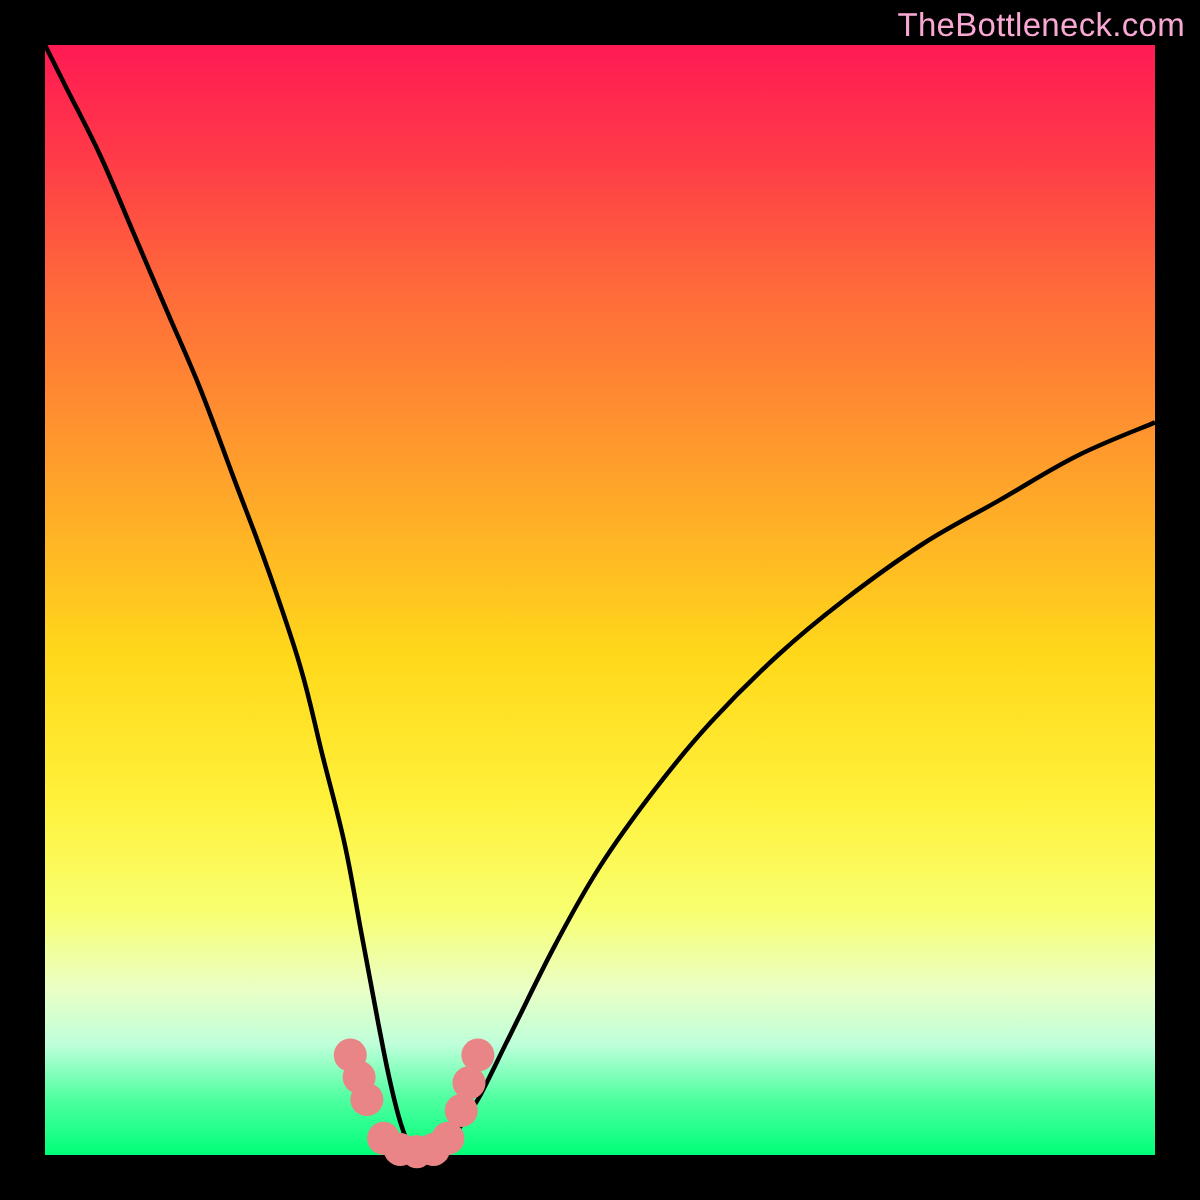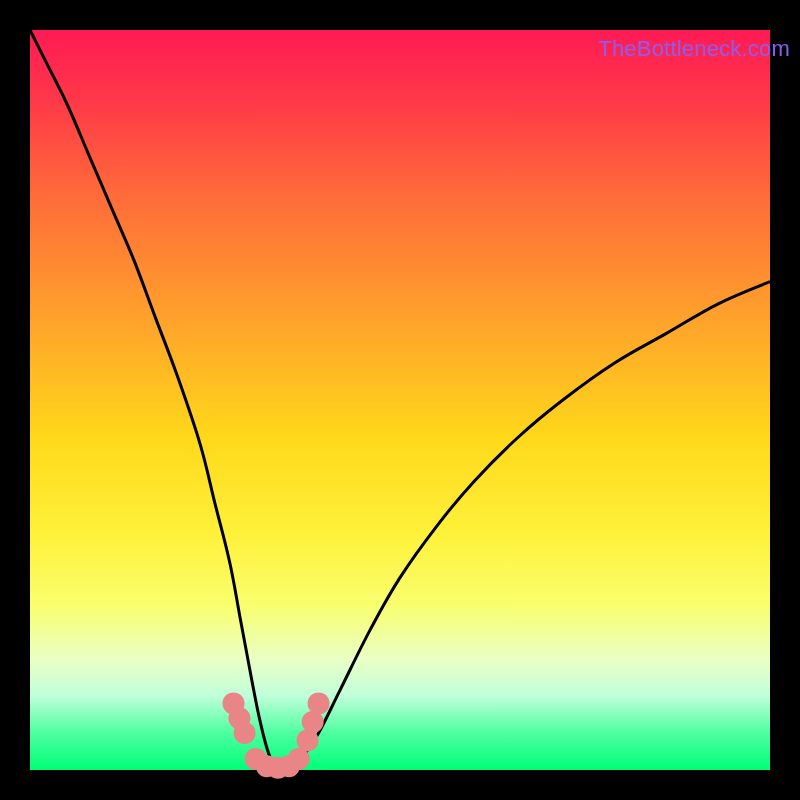--- a/index.html
+++ b/index.html
@@ -45,23 +45,22 @@
     width: 740px;
     height: 740px;
     overflow: visible;
   }
   .watermark {
     position: absolute;
     top: 4px;
     right: 10px;
     font-family: Arial, Helvetica, sans-serif;
     font-size: 22px;
-    color: #8b5cf6;
+    color: #f9a8d4;
     letter-spacing: 0.2px;
-    margin-top: 32px;
   }
 </style>
 </head>
 <body>
 
 <div class="frame">
   <div class="plot-area">
     <svg class="curve" viewBox="0 0 740 740" preserveAspectRatio="none">
       <path id="curve-path" fill="none" stroke="#000000" stroke-width="3" d="M 0 0 C 2.664 5.328000000000004 8.14 16.280000000000022 14.8 29.600000000000023 C 21.46 42.92000000000002 29.008 56.684 37 74 C 44.992000000000004 91.316 51.208 107.15200000000007 59.2 125.80000000000007 C 67.19200000000001 144.44800000000006 73.408 158.95200000000003 81.4 177.60000000000002 C 89.39200000000001 196.24800000000002 95.608 209.42000000000004 103.60000000000001 229.40000000000003 C 111.59200000000001 249.38000000000002 117.808 267.288 125.80000000000001 288.6 C 133.792 309.91200000000003 140.008 325.15599999999995 148 347.79999999999995 C 155.992 370.44399999999996 163.54000000000002 391.756 170.20000000000002 414.4 C 176.86 437.044 179.672 452.288 185 473.6 C 190.328 494.91200000000003 195.138 511.48799999999994 199.8 532.8 C 204.46200000000002 554.112 206.90399999999997 570.688 210.89999999999998 592 C 214.896 613.312 218.67 633.884 222 651.2 C 225.33 668.5160000000001 226.736 676.2120000000001 229.4 688.2 C 232.06400000000002 700.188 234.136 709.1419999999999 236.8 717.8 C 239.46400000000003 726.458 241.536 732.304 244.20000000000002 736.3 C 246.86400000000003 740.2959999999999 248.27000000000004 740 251.60000000000002 740 C 254.93 740 258.704 738.9639999999999 262.7 736.3 C 266.69599999999997 733.636 269.13800000000003 731.1940000000001 273.8 725.2 C 278.462 719.206 281.94 714.988 288.6 703 C 295.26000000000005 691.012 301.476 677.248 310.8 658.6 C 320.124 639.952 329.744 619.38 340.40000000000003 599.4 C 351.05600000000004 579.42 358.012 566.248 370 547.6 C 381.988 528.952 393.68000000000006 513.116 407.00000000000006 495.79999999999995 C 420.32000000000005 478.4839999999999 429.348 467.38399999999996 444 451.4 C 458.652 435.416 472.41600000000005 421.652 488.40000000000003 407 C 504.384 392.348 515.4839999999999 383.32 532.8 370 C 550.116 356.68 565.952 344.98799999999994 584.6 332.99999999999994 C 603.248 321.01199999999994 617.752 314.05600000000004 636.4 303.40000000000003 C 655.048 292.744 669.552 283.124 688.2 273.8 C 706.8480000000001 264.476 730.676 255.59599999999998 740 251.59999999999997"></path>
       <g id="markers">

